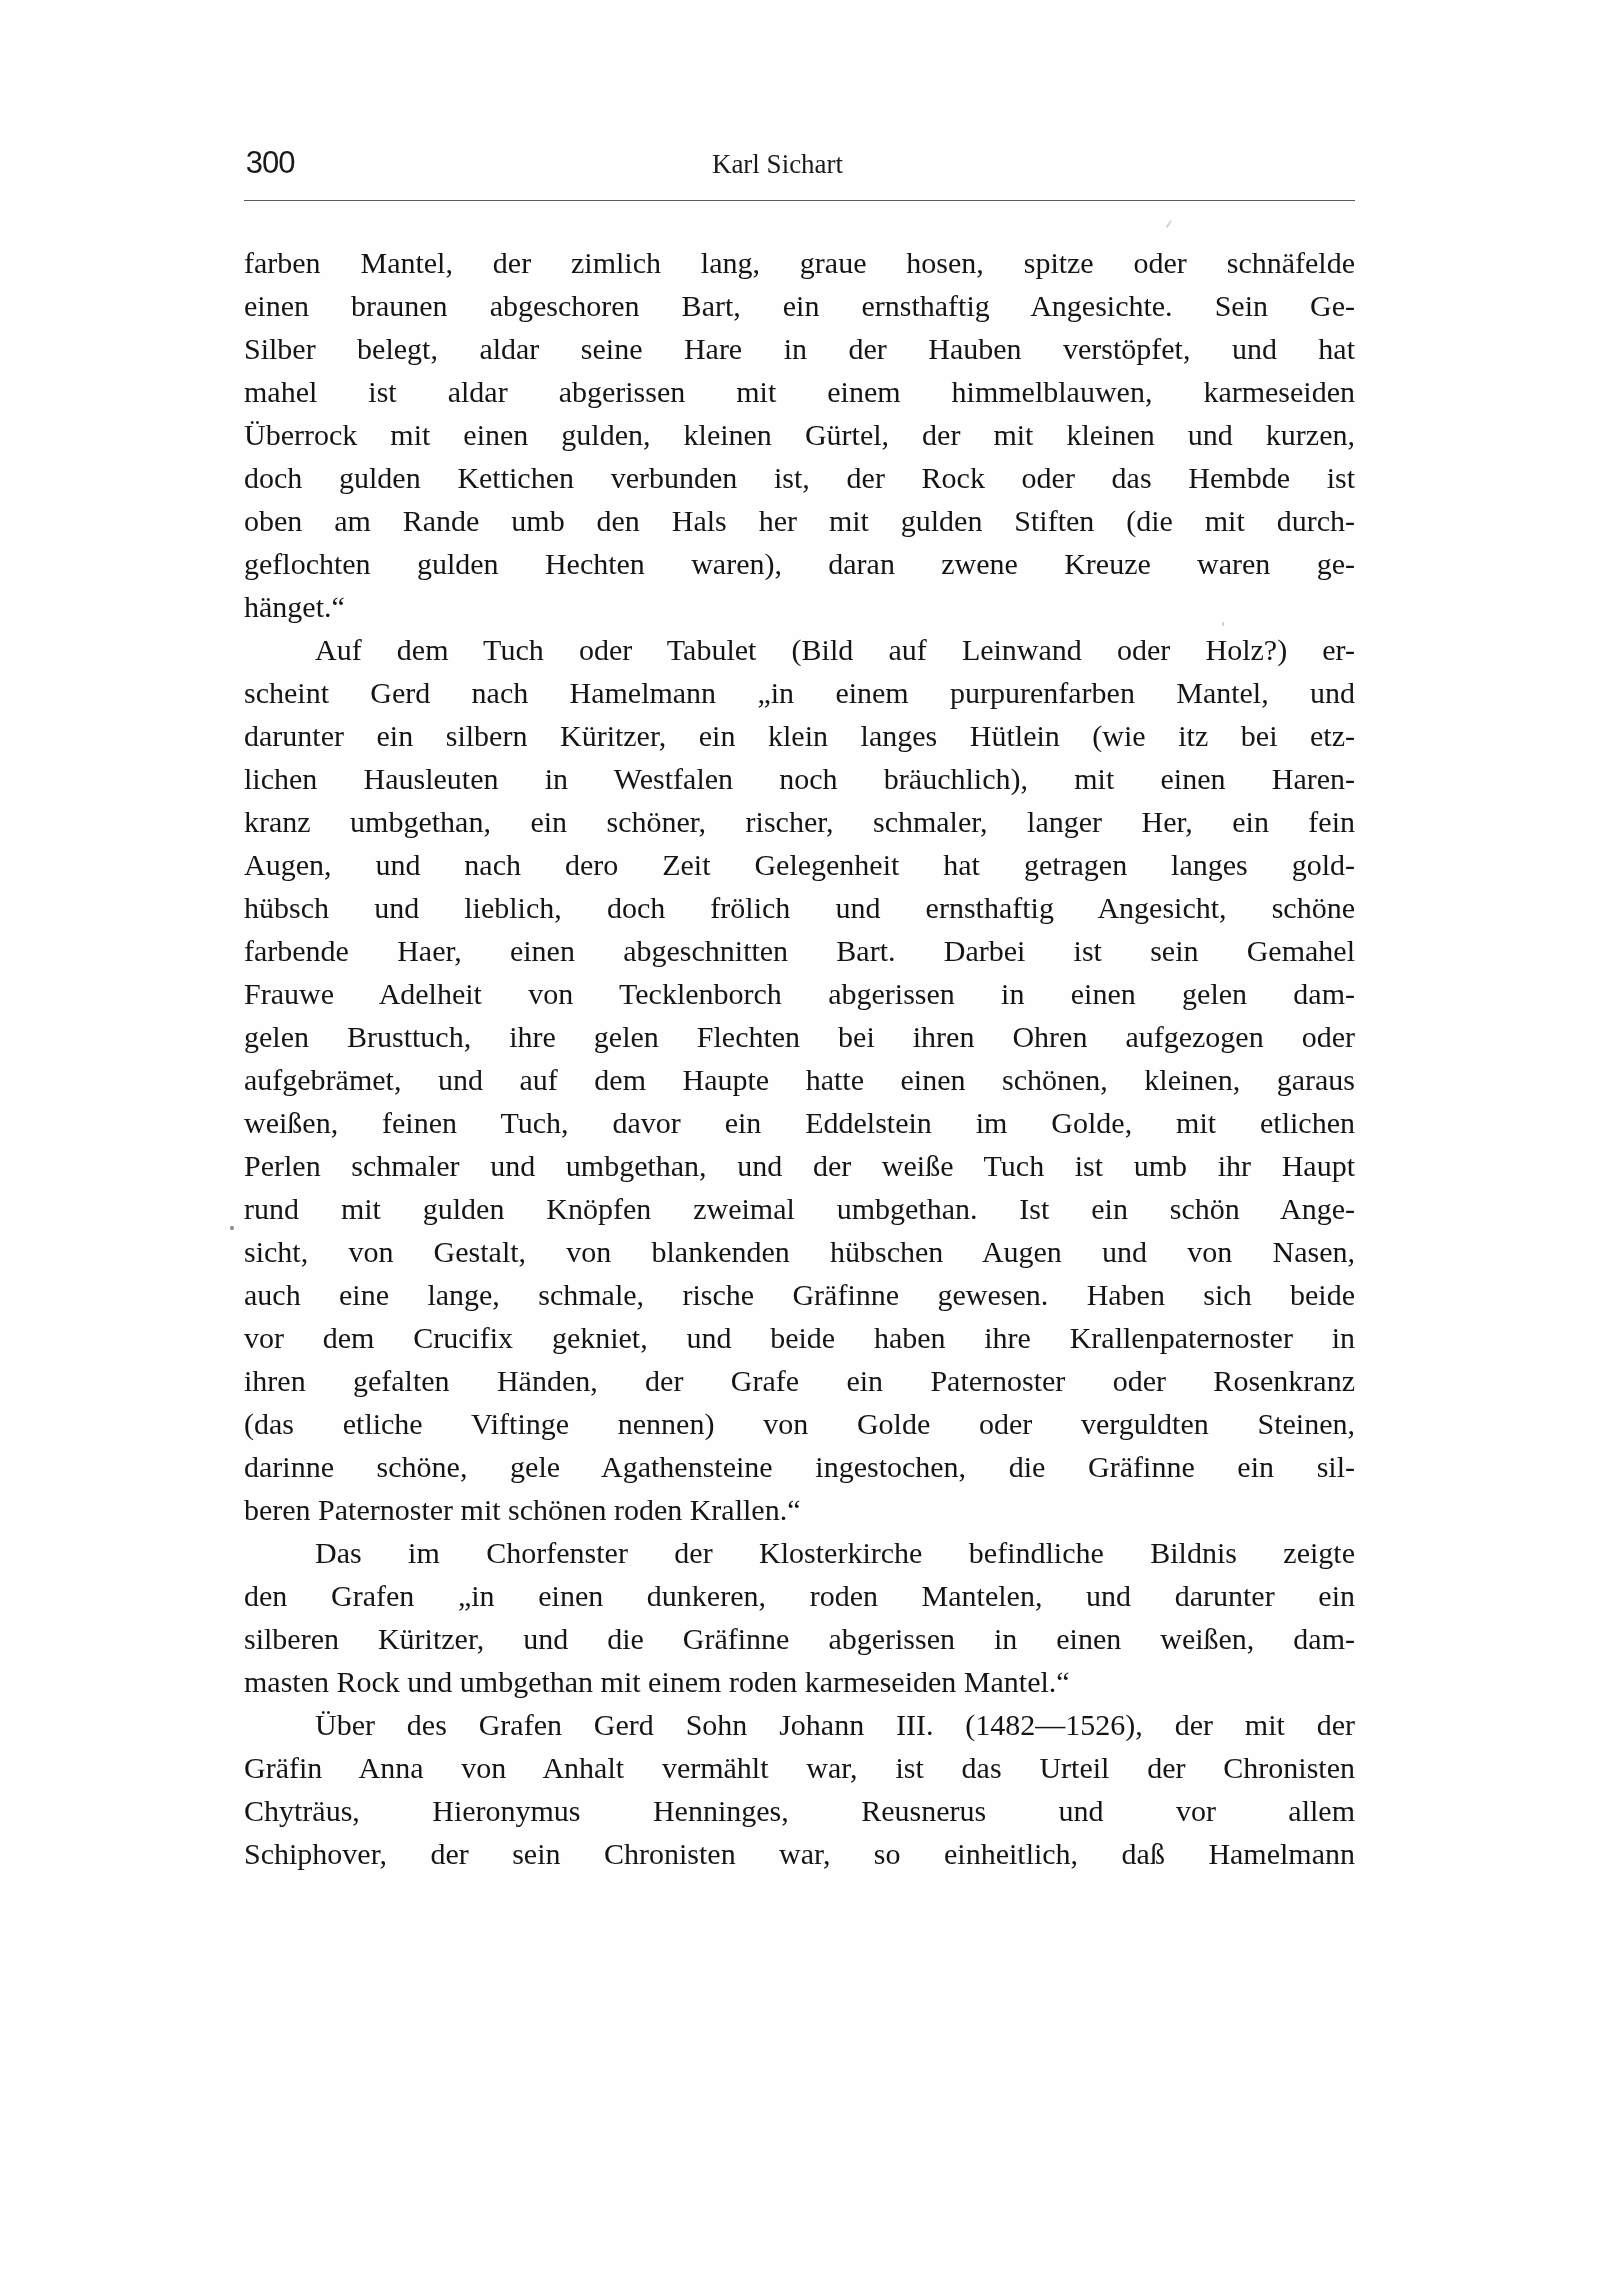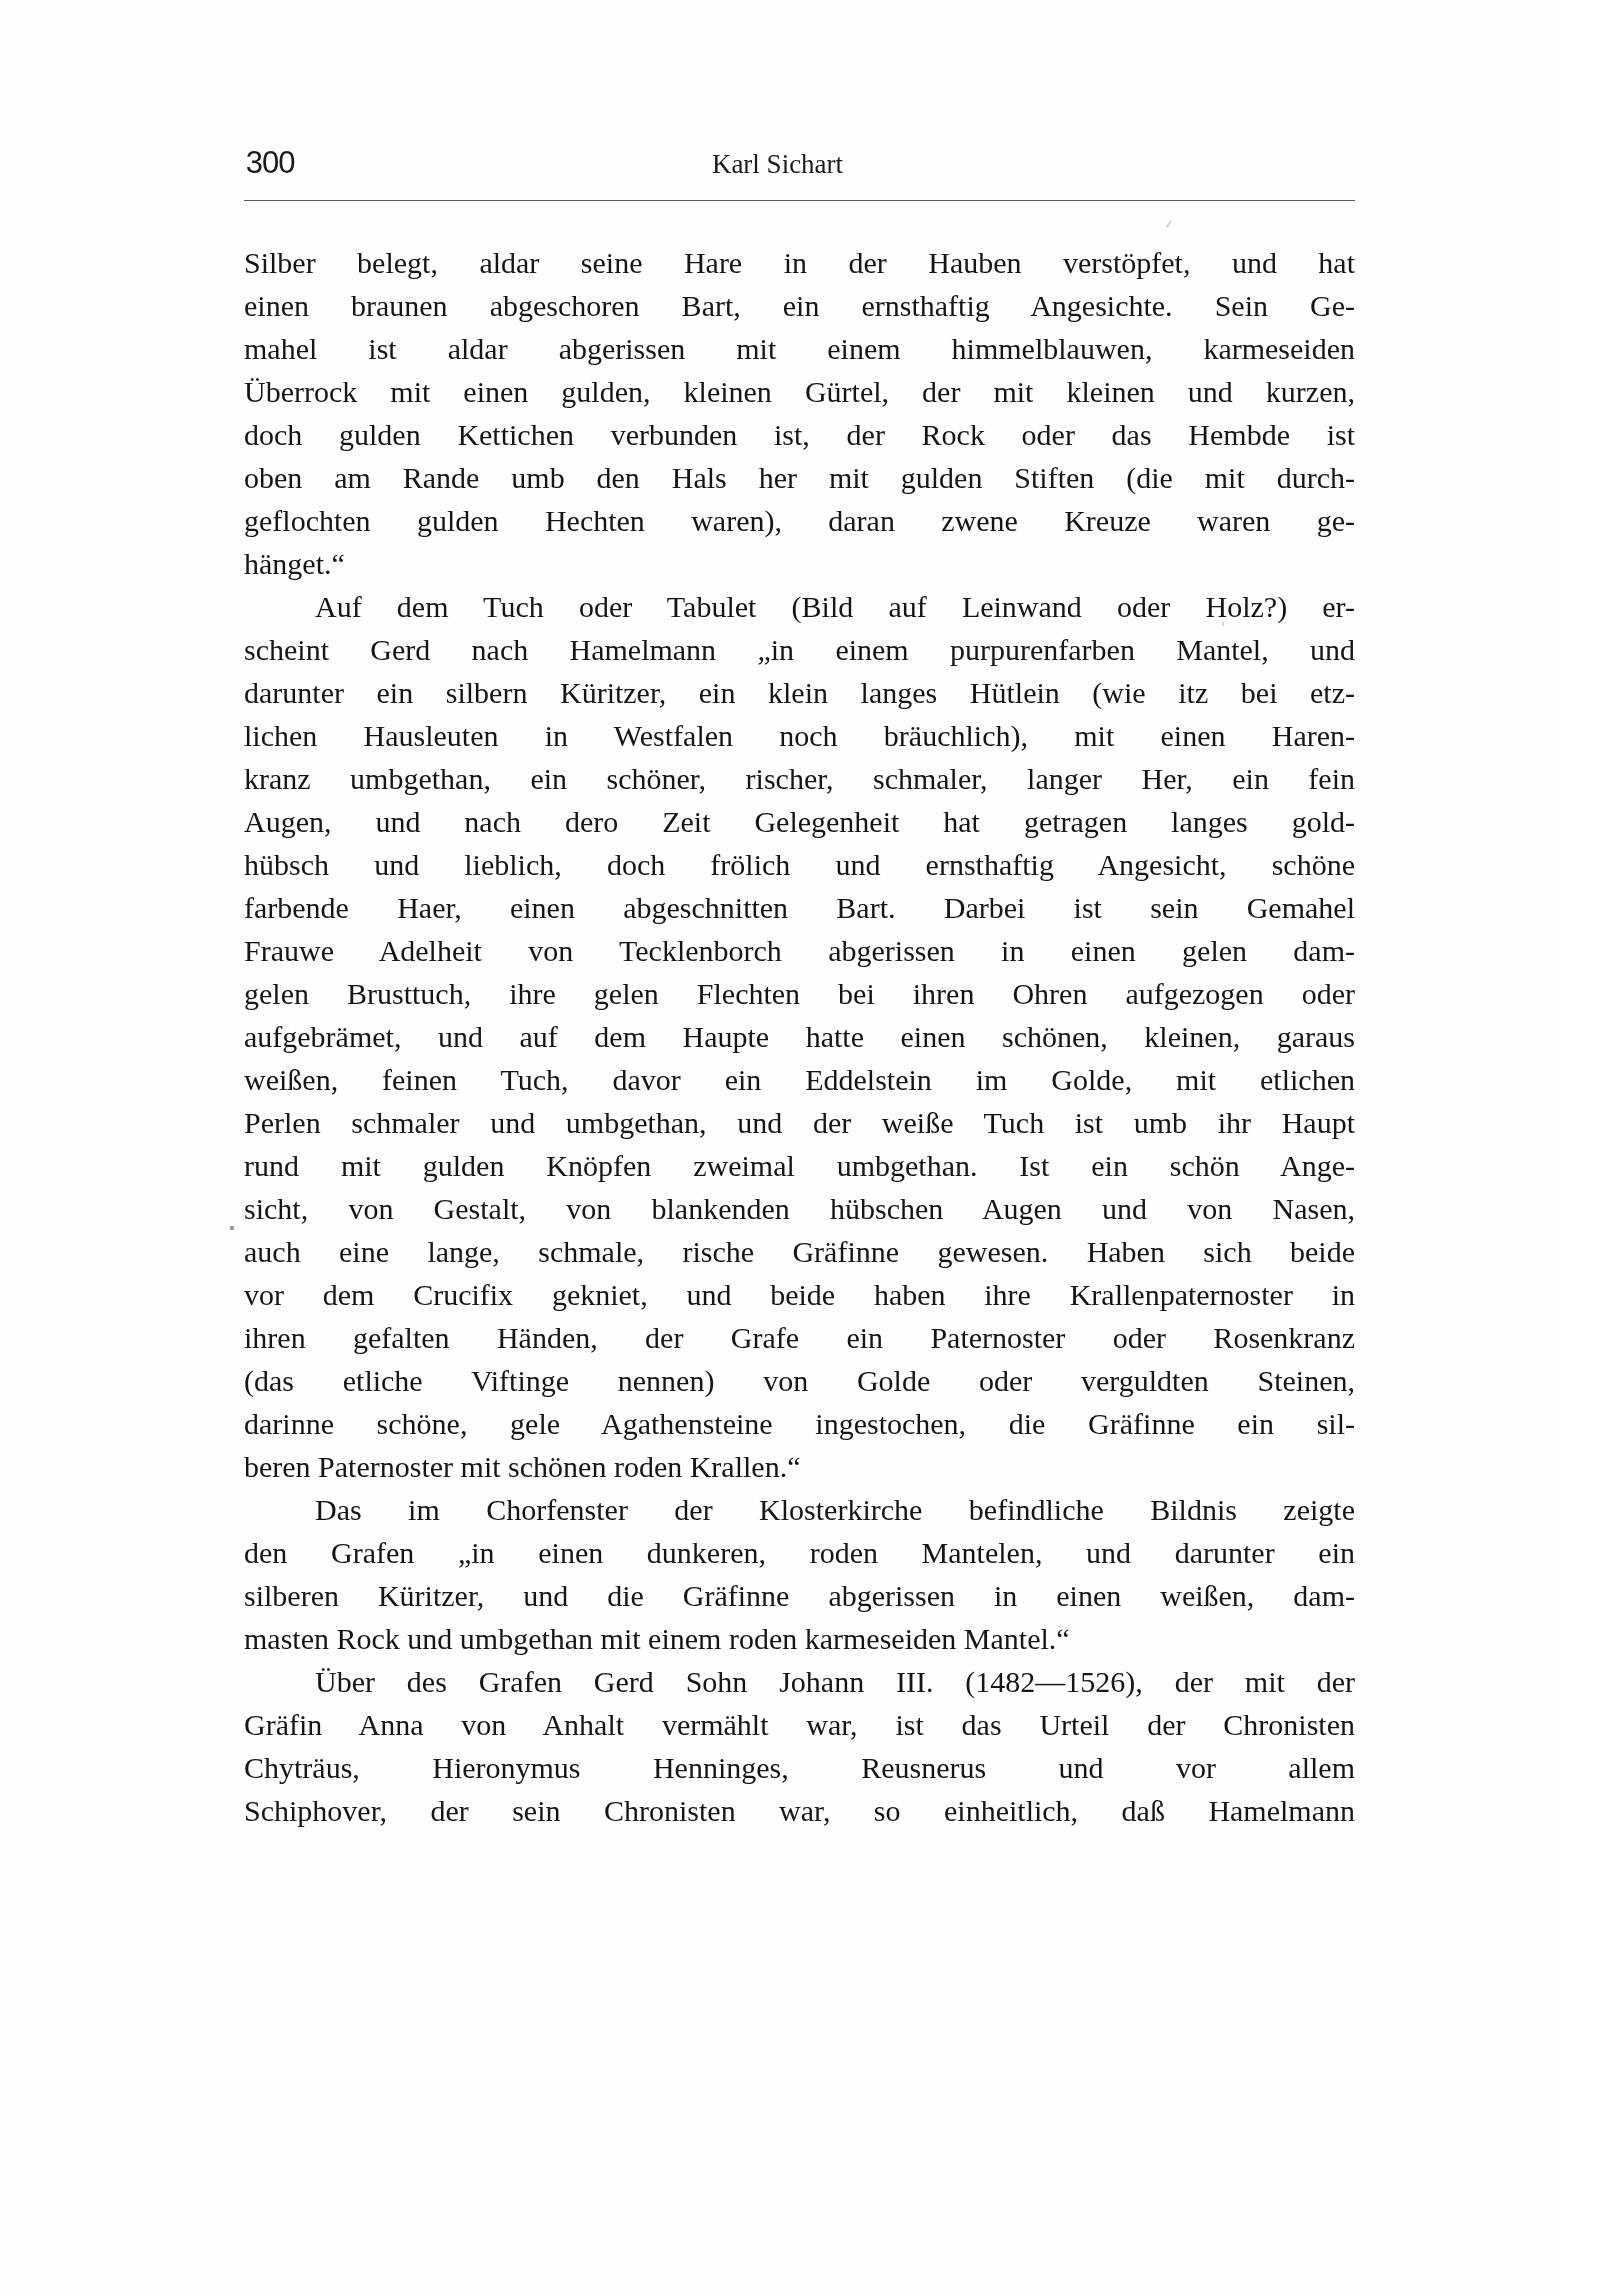--- a/index.html
+++ b/index.html
@@ -103,22 +103,23 @@
 <div class="page">
 
   <div class="running-head">
     <span class="page-number">300</span>
     <span class="running-title">Karl Sichart</span>
   </div>
 
   <div class="head-rule"></div>
 
   <div class="body-text">
+    <span class="line">farben Mantel, der zimlich lang, graue hosen, spitze oder schnäfelde</span>
+    <span class="line">einen braunen abgeschoren Bart, ein ernsthaftig Angesichte. Sein Ge-</span>
     <span class="line">Silber belegt, aldar seine Hare in der Hauben verstöpfet, und hat</span>
-    <span class="line">einen braunen abgeschoren Bart, ein ernsthaftig Angesichte. Sein Ge-</span>
     <span class="line">mahel ist aldar abgerissen mit einem himmelblauwen, karmeseiden</span>
     <span class="line">Überrock mit einen gulden, kleinen Gürtel, der mit kleinen und kurzen,</span>
     <span class="line">doch gulden Kettichen verbunden ist, der Rock oder das Hembde ist</span>
     <span class="line">oben am Rande umb den Hals her mit gulden Stiften (die mit durch-</span>
     <span class="line">geflochten gulden Hechten waren), daran zwene Kreuze waren ge-</span>
     <span class="line last">hänget.“</span>
     <span class="line indent">Auf dem Tuch oder Tabulet (Bild auf Leinwand oder Holz?) er-</span>
     <span class="line">scheint Gerd nach Hamelmann „in einem purpurenfarben Mantel, und</span>
     <span class="line">darunter ein silbern Küritzer, ein klein langes Hütlein (wie itz bei etz-</span>
     <span class="line">lichen Hausleuten in Westfalen noch bräuchlich), mit einen Haren-</span>

